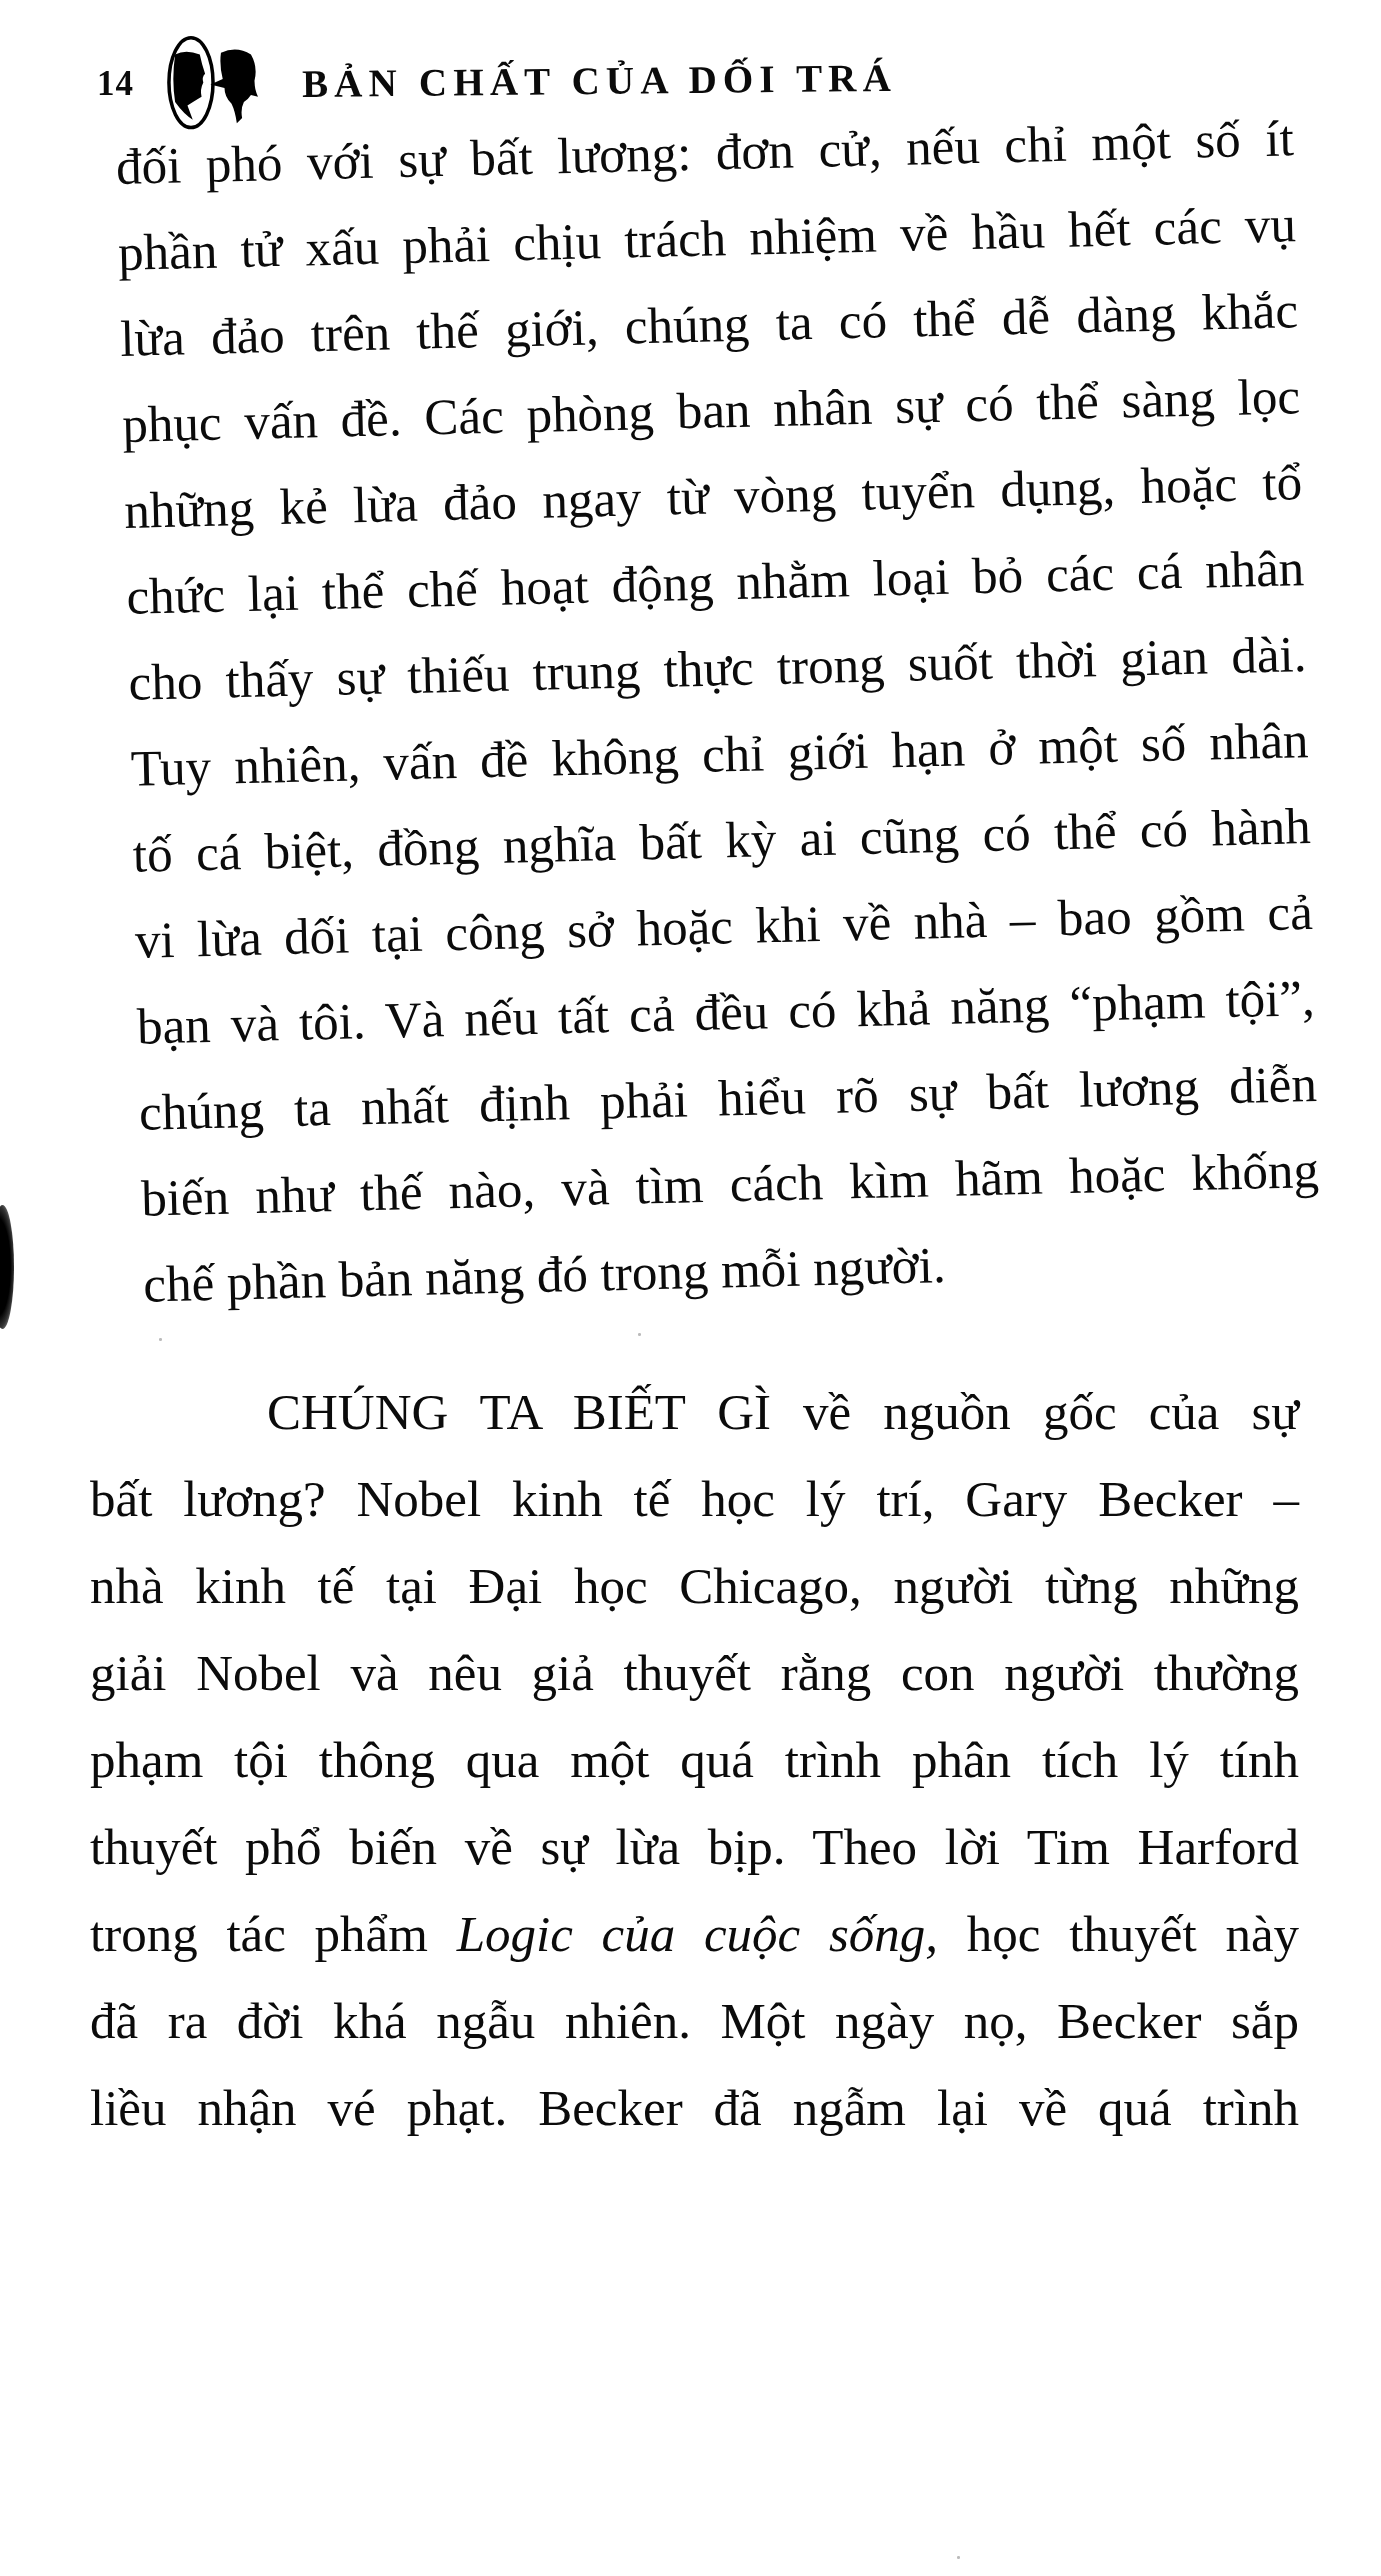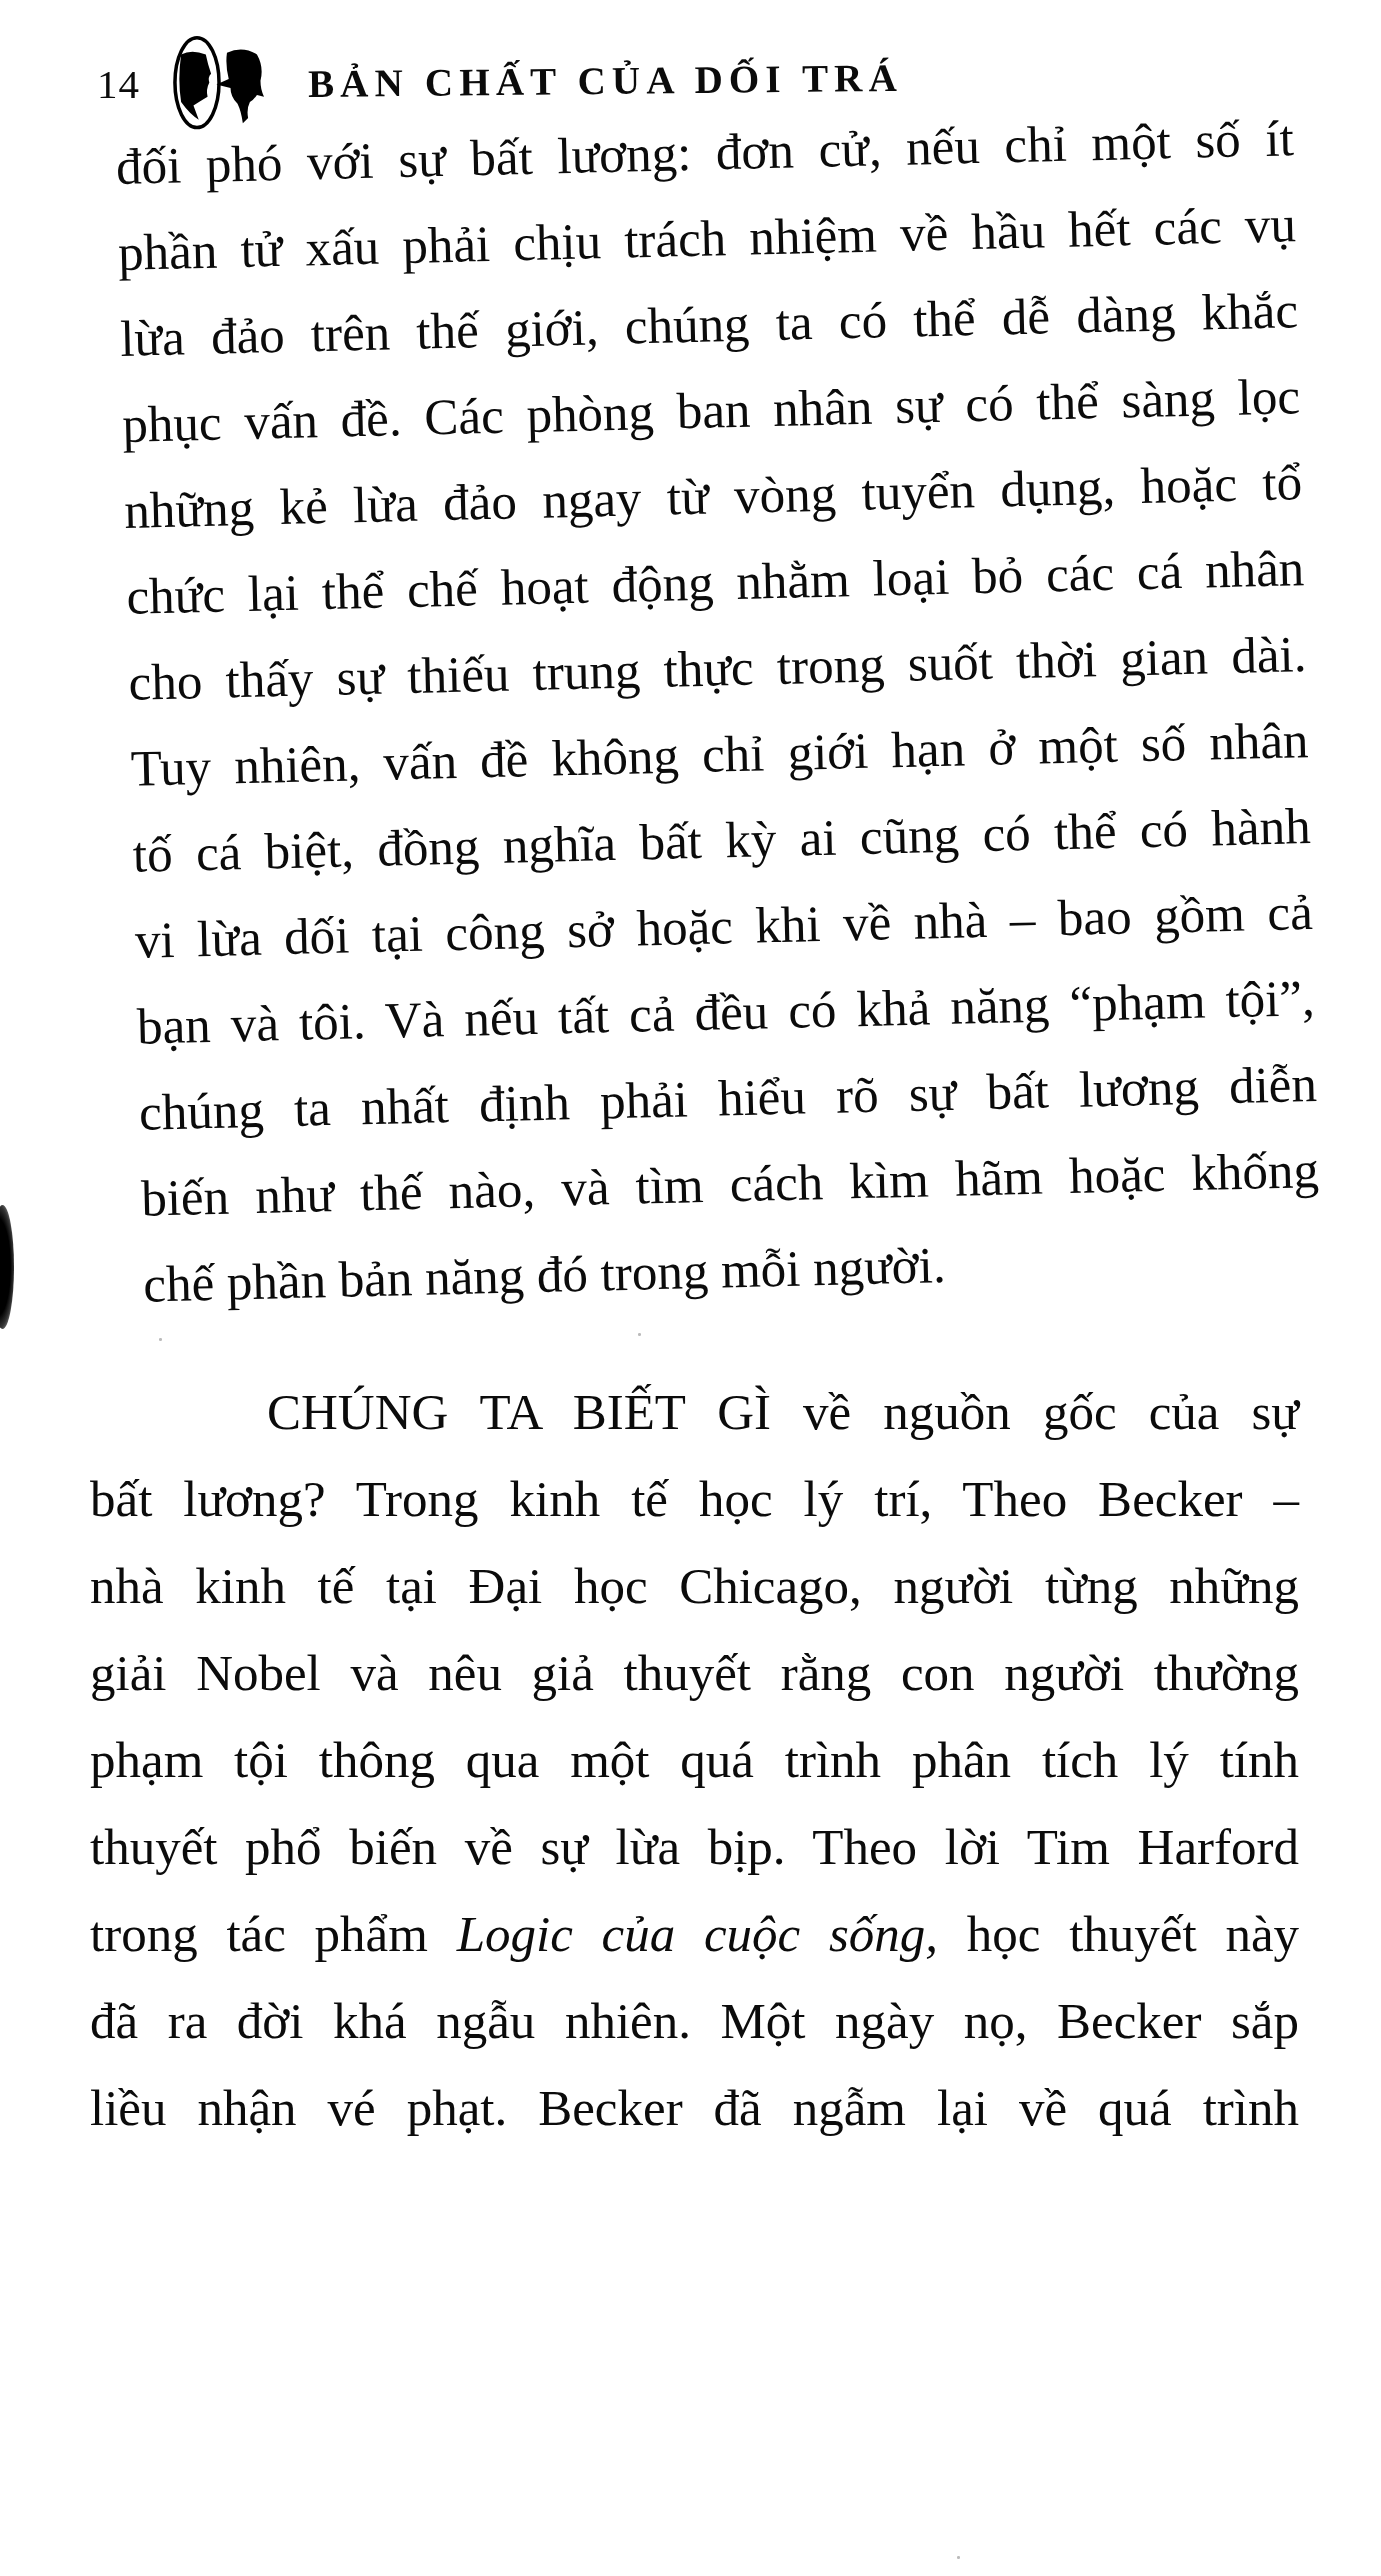--- a/index.html
+++ b/index.html
@@ -10,21 +10,21 @@
   }
   .binding-shadow {
     position: absolute; left: -8.9px; top: 1205px; width: 23px; height: 124px;
     border-radius: 50%;
     background: radial-gradient(ellipse at 30% 50%, #000 55%, #333 70%, rgba(0,0,0,0) 100%);
   }
   .running-head {
     position: absolute; left: 97px; top: 35px; height: 97px;
     display: flex; align-items: center;
   }
-  .page-number { font-size: 41px; font-weight: normal; margin-right: 32px; letter-spacing: 0.9px; }
+  .page-number { font-size: 35px; font-weight: bold; margin-right: 32px; letter-spacing: 0.9px; }
   .head-icon { width: 102px; height: 97px; margin-right: 34px; }
   .running-title {
     font-size: 39px; letter-spacing: 6.2px; font-weight: bold;
     transform: rotate(-0.6deg); transform-origin: left center;
   }
   .text-block {
     position: absolute; left: 111px; width: 1178px;
     font-size: 51px;
   }
   .para1 { top: 124px; transform: rotate(-1.4deg); transform-origin: left top; left: 115px; }
@@ -70,21 +70,21 @@
   <span class="line">biến như thế nào, và tìm cách kìm hãm hoặc khống</span>
   <span class="line lastline">chế phần bản năng đó trong mỗi người.</span>
 </div>
 
 <div class="speck" style="left:159px;top:1338px"></div>
 <div class="speck" style="left:638px;top:1333px"></div>
 <div class="speck" style="left:957px;top:2556px"></div>
 
 <div class="text-block para2">
   <span class="line indent"><span>CHÚNG TA BIẾT GÌ</span> <span>về nguồn gốc của sự</span></span>
-  <span class="line">bất lương? Trong kinh tế học lý trí, Theo Becker –</span>
+  <span class="line">bất lương? Nobel kinh tế học lý trí, Gary Becker –</span>
   <span class="line">nhà kinh tế tại Đại học Chicago, người từng những</span>
   <span class="line">giải Nobel và nêu giả thuyết rằng con người thường</span>
   <span class="line">phạm tội thông qua một quá trình phân tích lý tính</span>
   <span class="line">thuyết phổ biến về sự lừa bịp. Theo lời Tim Harford</span>
   <span class="line"><span>trong tác phẩm</span> <em>Logic của cuộc sống,</em> <span>học thuyết này</span></span>
   <span class="line">đã ra đời khá ngẫu nhiên. Một ngày nọ, Becker sắp</span>
   <span class="line">liều nhận vé phạt. Becker đã ngẫm lại về quá trình</span>
 </div>
 
 

